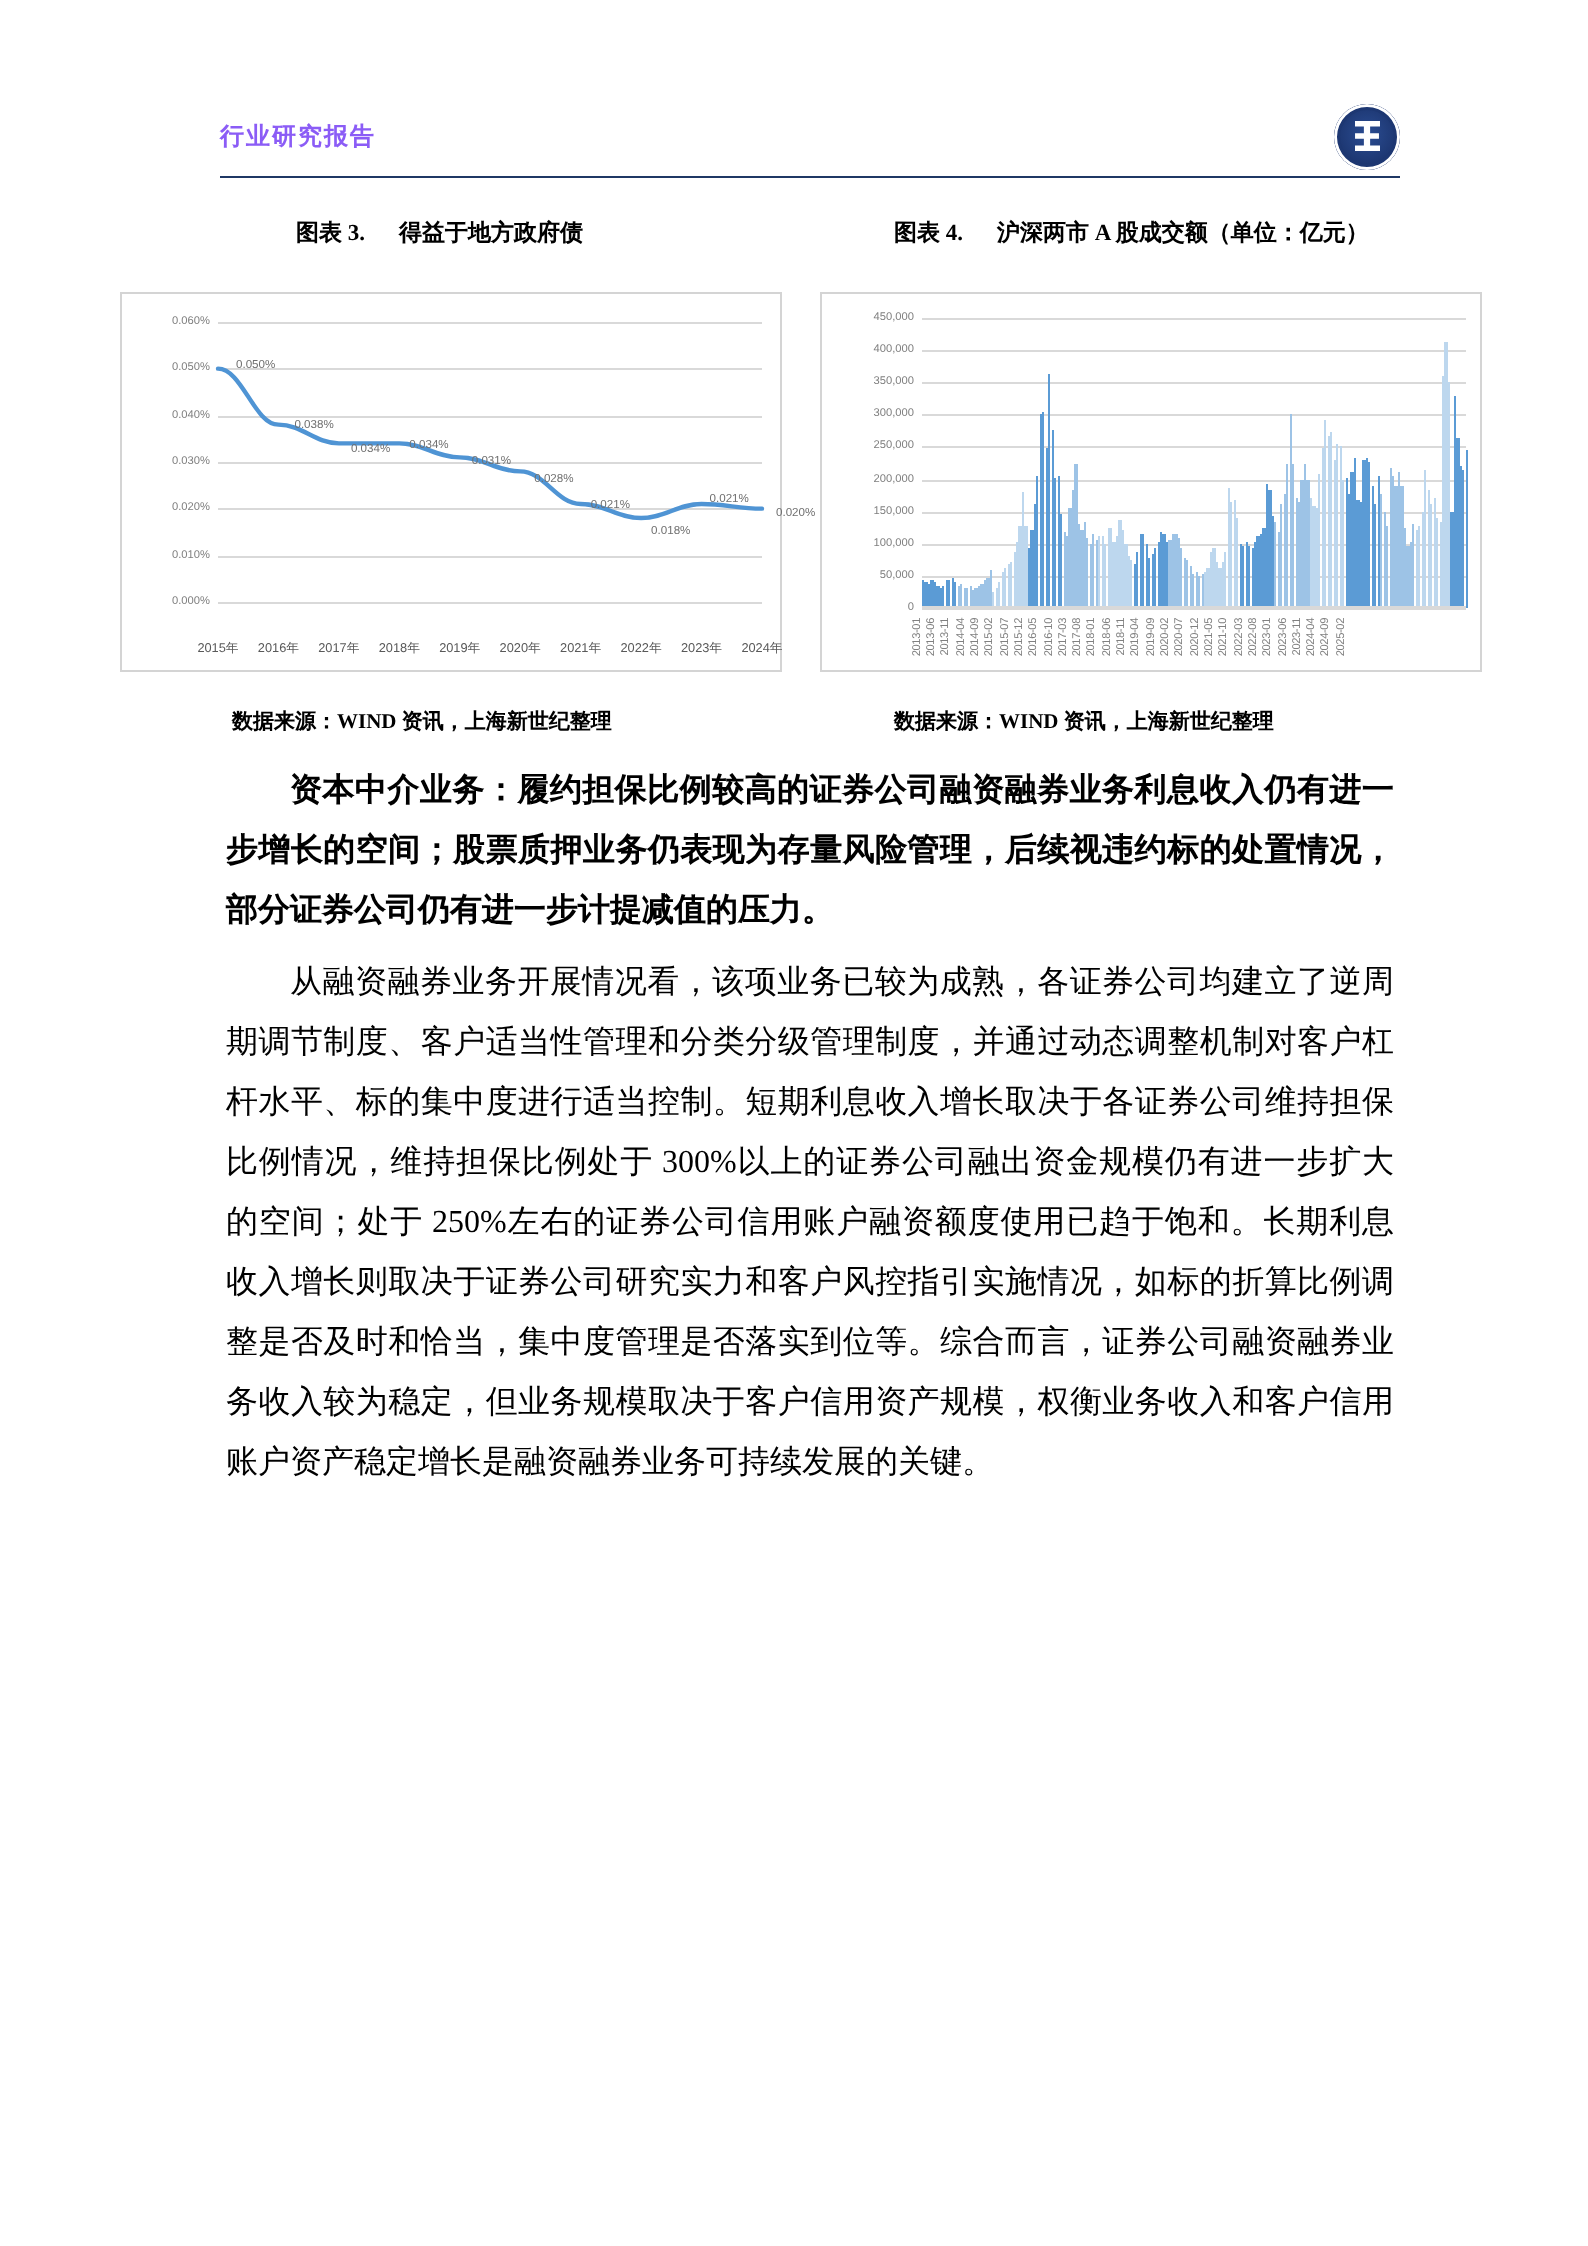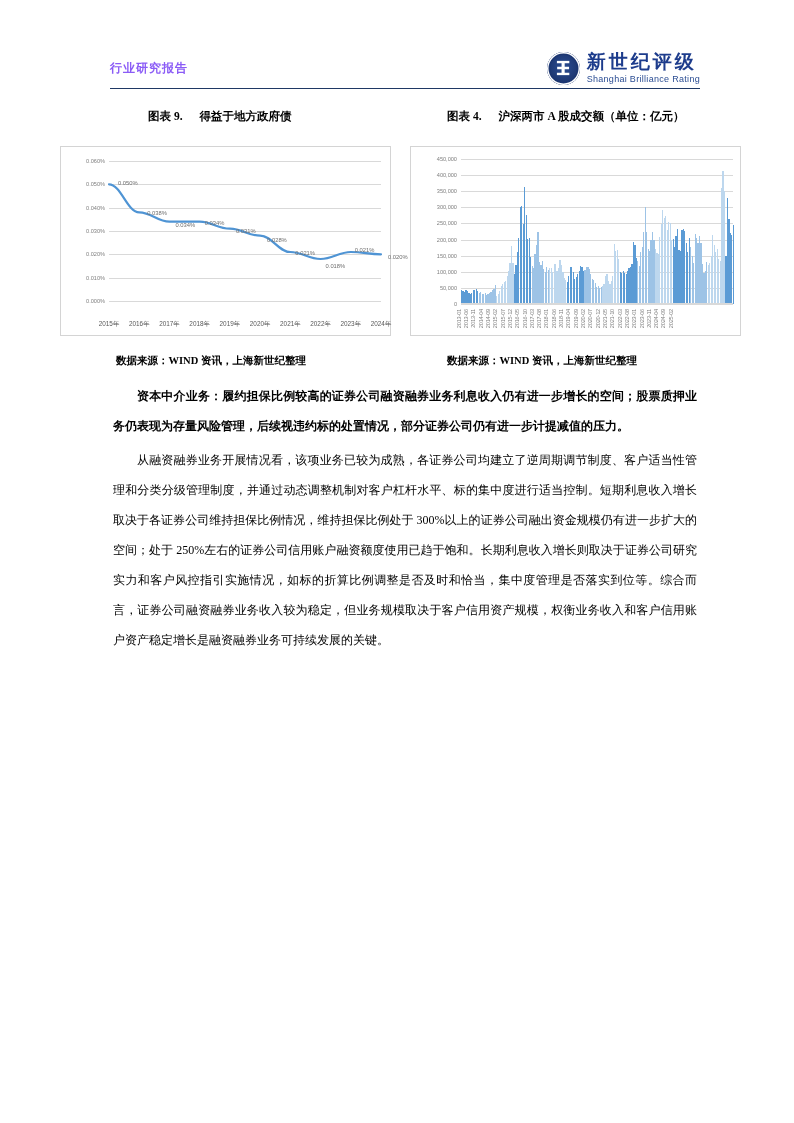--- a/index.html
+++ b/index.html
@@ -208,48 +208,44 @@
   
   .body-col {
     position: absolute;
     left: 113px;
     top: 381px;
     width: 584px;
   }
   p.para {
     margin: 0 0 0.35em 0;
     font-family: "Liberation Serif", "DejaVu Serif", serif;
-    font-size: 12px;
+    font-size: 16px;
     line-height: 30px;
     text-align: justify;
     text-justify: inter-ideograph;
     text-indent: 2em;
     color: #000;
   }
   p.para.bold { font-weight: bold; }
 </style>
 </head>
 <body>
 
 <div class="page">
 
   <div class="header">
     <div class="header-title">行业研究报告</div>
     <div class="header-rule"></div>
     <div class="logo-wrap">
       <div class="logo-seal"></div>
-      <div class="logo-text">
-        <div class="logo-cn">新世纪评级</div>
-        <div class="logo-en">Shanghai Brilliance Rating</div>
-      </div>
     </div>
   </div>
 
   <div class="fig-caption" id="cap3">
-    <span class="num">图表 9.</span><span>得益于地方政府债</span>
+    <span class="num">图表 3.</span><span>得益于地方政府债</span>
   </div>
 
   <div class="fig-caption" id="cap4">
     <span class="num">图表 4.</span><span>沪深两市 A 股成交额（单位：亿元）</span>
   </div>
 
   <div class="chart-box" id="chart1">
     <div class="plot" id="lineplot">
       <div id="line-grid">
           <div class="gridline" style="top: 0px; width: 272px;"></div>

